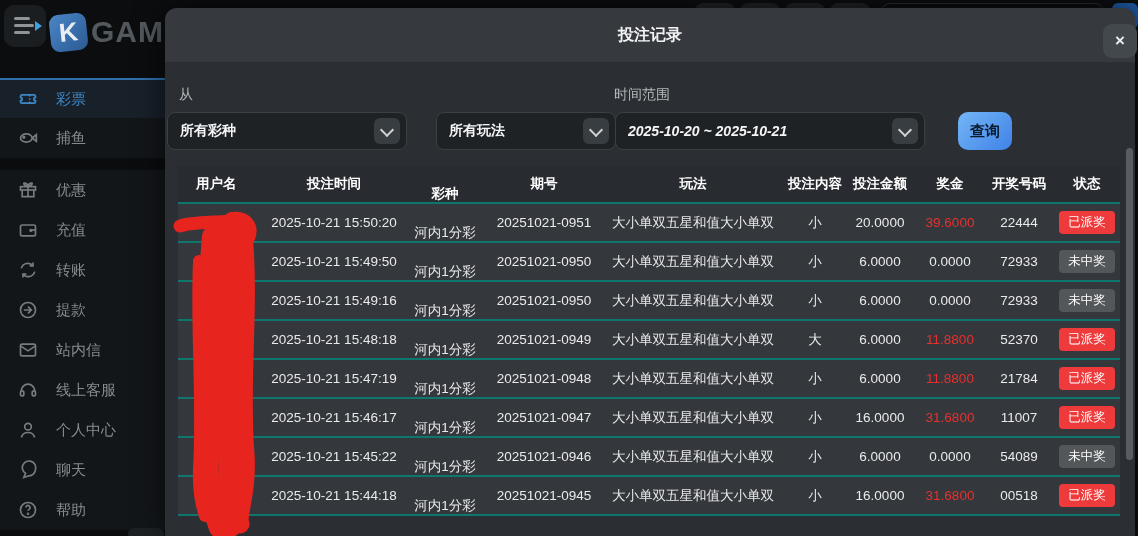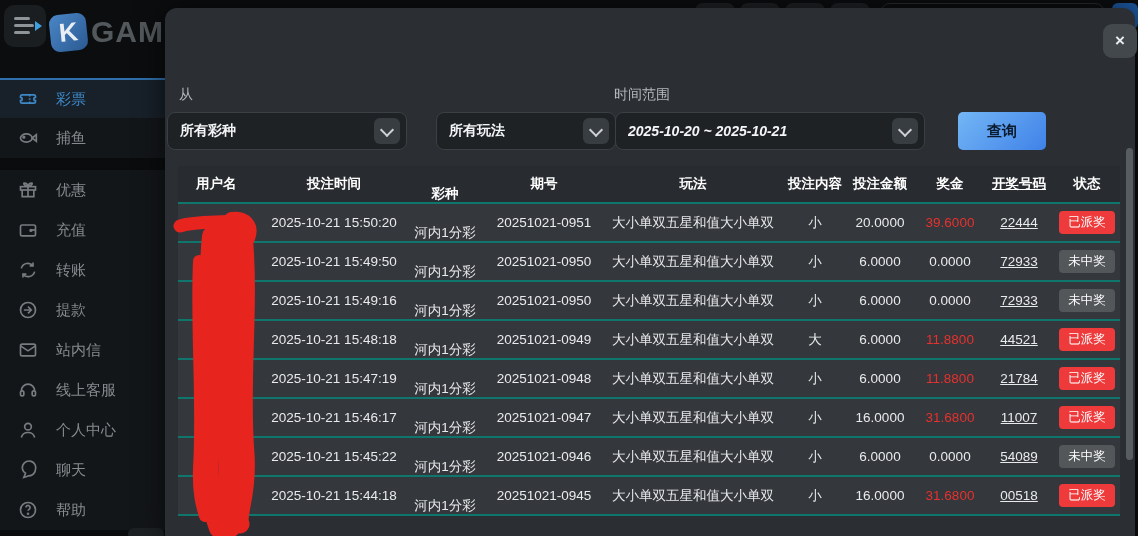--- a/index.html
+++ b/index.html
@@ -53,33 +53,33 @@
   #label-from { left:14px; } #label-range { left:449px; }
   .dropdown { position:absolute; top:104px; height:38px; background:#1e2225;
     border:1px solid #3b4044; border-radius:8px; display:flex; align-items:center; cursor:pointer; }
   .dd-value { color:#f4f5f6; font-size:14px; font-weight:bold; margin-left:12px; flex:1;
     white-space:nowrap; overflow:hidden; }
   .dd-chevbox { width:26px; height:26px; background:#383d41; border-radius:6px; margin-right:6px;
     flex:0 0 26px; position:relative; }
   .dd-chevbox::after { content:""; position:absolute; left:8px; top:7px; width:8px; height:8px;
     border-right:2px solid #cfd2d4; border-bottom:2px solid #cfd2d4; transform:rotate(45deg); }
   #dd-lottery { left:2px; width:240px; } #dd-play { left:271px; width:180px; } #dd-range { left:450px; width:310px;font-style:italic; }
-  #query-btn { position:absolute; left:793px; top:104px; width:88px; height:38px; border:none;
-    border-radius:5px; background:linear-gradient(135deg,#74b6f5,#3f82e8); color:#0a1b2e;
+  #query-btn { position:absolute; left:793px; top:104px; width:54px; height:38px; border:none;
+    border-radius:10px; background:linear-gradient(135deg,#74b6f5,#3f82e8); color:#0a1b2e;
     font-size:15px; font-weight:bold; cursor:pointer; font-family:inherit; }
 
   
   #bet-table { position:absolute; left:13px; top:158px; width:942px; }
   .tr { display:flex; align-items:center; height:39px; background:#34373b;
     border-bottom:2px solid #0f766e; color:#e9eaec; font-size:13.5px; }
   .tr.thead { background:#282b2f; color:#ffffff; font-weight:bold; height:38px; }
   .td { text-align:center; white-space:nowrap; overflow:hidden; }
   .c0 { width:88px; text-align:left; padding-left:18px; }
   .c1 { width:136px; } .c2 { width:86px;margin-top:20px; } .c3 { width:112px; } .c4 { width:186px; }
-  .c5 { width:58px; } .c6 { width:72px; } .c7 { width:68px; } .c8 { width:70px;text-decoration:underline; } .c9 { width:66px; }
+  .c5 { width:58px; } .c6 { width:72px; } .c7 { width:68px; } .c8 { width:70px; } .c9 { width:66px; }
   .red-text { color:#e8312e; }
   .badge { display:inline-block; padding:3px 9px; border-radius:4px; font-size:12.5px; color:#fff; }
   .badge-paid { background:#ef3a3b; } .badge-miss { background:#53575a; }
   #modal-scrollthumb { position:absolute; left:961px; top:140px; width:7px; height:312px;
     background:#585d61; border-radius:4px; cursor:pointer; }
 
   
   #scribble { left:172px; top:206px; width:100px; height:330px; z-index:30; pointer-events:none; }
 </style>
 </head>
@@ -188,20 +188,23 @@
           <path d="M9.5 9a2.5 2.5 0 114 2c-.8.6-1.5 1-1.5 2"></path>
           <circle cx="12" cy="16.5" r=".6" fill="currentColor"></circle>
         </svg></span>
       <span class="s-label">帮助</span>
     </div>
     <div class="side-divider"></div>
   </nav>
 <div id="sidebar-bottom-chip" class="abs"></div>
 
 <div id="modal" class="abs">
+  <div id="modal-header">
+    <div id="modal-title">投注记录</div>
+  </div>
   <div id="modal-close">×</div>
 
   <div id="label-from" class="filter-label">从</div>
   <div id="label-range" class="filter-label">时间范围</div>
 
   <div id="dd-lottery" class="dropdown">
     <span class="dd-value">所有彩种</span>
     <span class="dd-chevbox"></span>
   </div>
   <div id="dd-play" class="dropdown">
@@ -265,21 +268,21 @@
       </div>
       <div class="tr">
         <span class="td c0">yu</span>
         <span class="td c1">2025-10-21 15:48:18</span>
         <span class="td c2">河内1分彩</span>
         <span class="td c3">20251021-0949</span>
         <span class="td c4">大小单双五星和值大小单双</span>
         <span class="td c5">大</span>
         <span class="td c6">6.0000</span>
         <span class="td c7 red-text">11.8800</span>
-        <span class="td c8">44521</span>
+        <span class="td c8">52370</span>
         <span class="td c9"><span class="badge badge-paid">已派奖</span></span>
       </div>
       <div class="tr">
         <span class="td c0">yu</span>
         <span class="td c1">2025-10-21 15:47:19</span>
         <span class="td c2">河内1分彩</span>
         <span class="td c3">20251021-0948</span>
         <span class="td c4">大小单双五星和值大小单双</span>
         <span class="td c5">小</span>
         <span class="td c6">6.0000</span>

